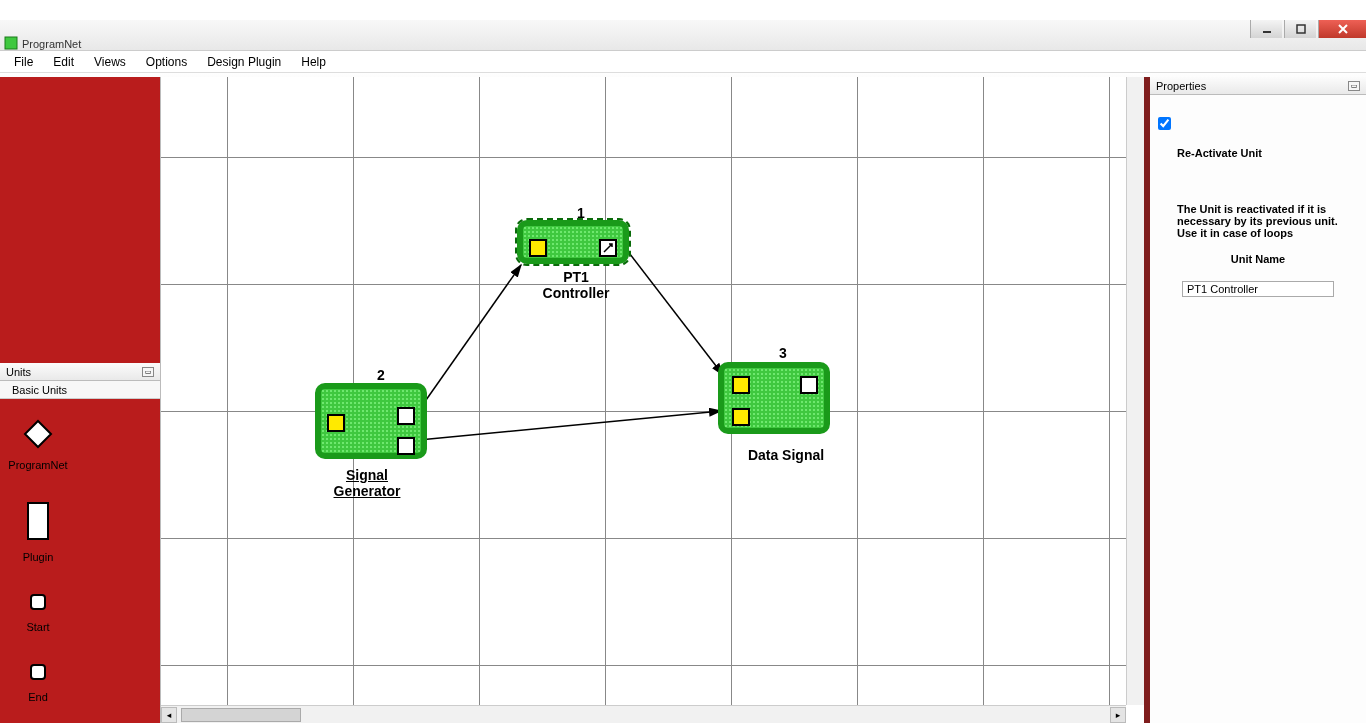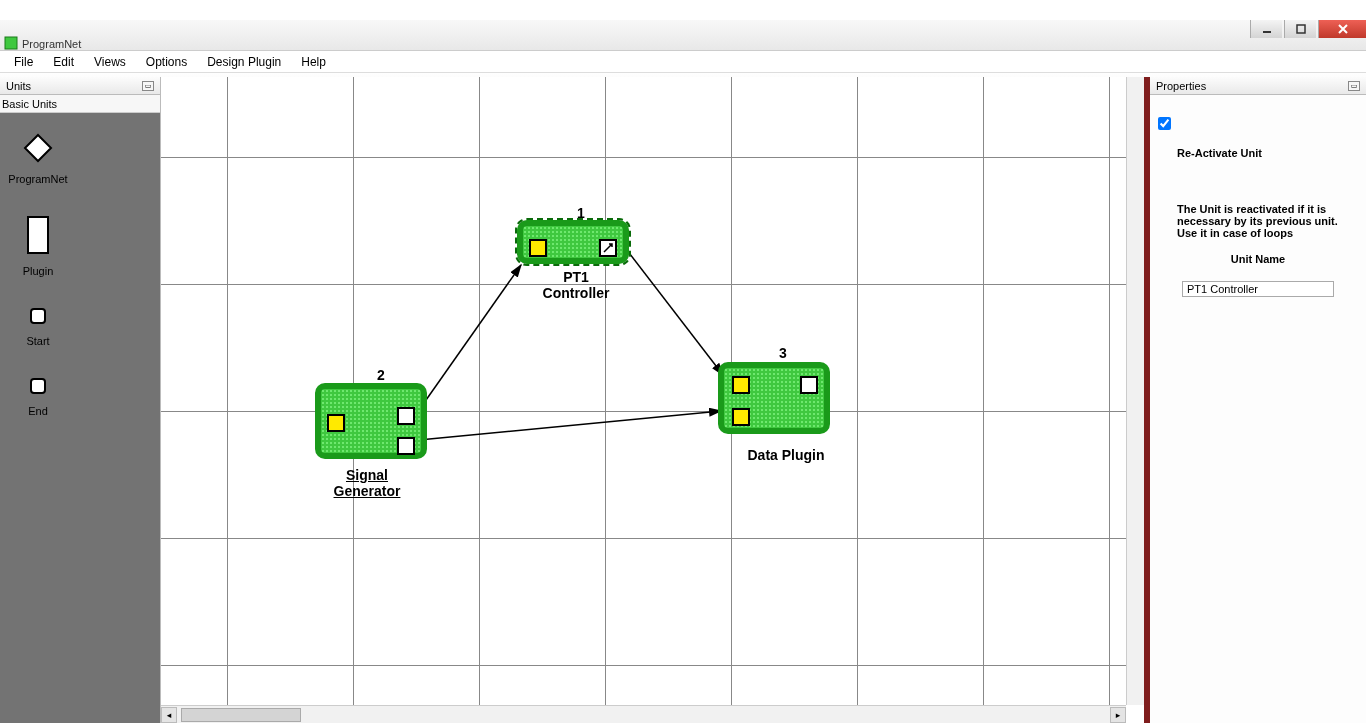--- a/index.html
+++ b/index.html
@@ -38,29 +38,30 @@
   .tsearch { width: 64px; height: 22px; border: 1px solid #aaa; background: #fff; margin: 0 4px; }
 
   
   .main {
     position: absolute; top: 77px; bottom: 0; left: 0; right: 0; display: flex;
   }
 
   
   .left-panel {
     width: 161px; border-right: 1px solid #bbb; display: flex; flex-direction: column;
-    background: #737373;
+    background: #b91c1c;
+    justify-content: flex-end;
   }
   .panel-header {
     height: 18px; background: linear-gradient(to bottom,#fcfcfc,#e9e9e9);
     border-bottom: 1px solid #bbb; padding: 2px 6px; font-size: 11px;
     display:flex; align-items:center; justify-content:space-between;
   }
   .panel-subheader {
-    height: 18px; border-bottom: 1px solid #ccc; padding: 2px 2px; font-size: 11px;
+    height: 18px; border-bottom: 1px solid #ccc; padding: 2px 12px; font-size: 11px;
     background:#f7f7f7;
     display:flex; align-items:center;
   }
   .palette { display: flex; flex-wrap: wrap; padding: 20px 8px; gap: 30px 40px; }
   .palette-item { width: 60px; display:flex; flex-direction:column; align-items:center; gap:10px; }
   .palette-item .lbl { font-size: 11px; text-align:center; }
 
   
   .canvas-wrap { flex: 1; position: relative; overflow: hidden; background:#fff; }
   .canvas {
@@ -334,21 +335,21 @@
       </div>
       <div class="node-label" style="left:146px; top:390px; width:120px; white-space:pre-line; text-align:center;text-decoration:underline;">Signal
 Generator</div>
 
       <div class="node-num" style="left:618px; top:268px;">3</div>
       <div class="node" style="left:557px; top:285px; width:112px; height:72px;">
         <div class="port yellow" style="left:8px; top:8px;"></div>
         <div class="port yellow" style="left:8px; top:40px;"></div>
         <div class="port" style="left:76px; top:8px;"></div>
       </div>
-      <div class="node-label" style="left:565px; top:370px; width:120px;">Data Plugin</div>
+      <div class="node-label" style="left:565px; top:370px; width:120px;">Data Signal</div>
 
     </div>
     <div class="vscroll"></div>
     <div class="hscroll">
       <div class="arrow">◂</div>
       <div class="thumb"></div>
       <div class="arrow" style="margin-left:auto">▸</div>
     </div>
   </div>
 

